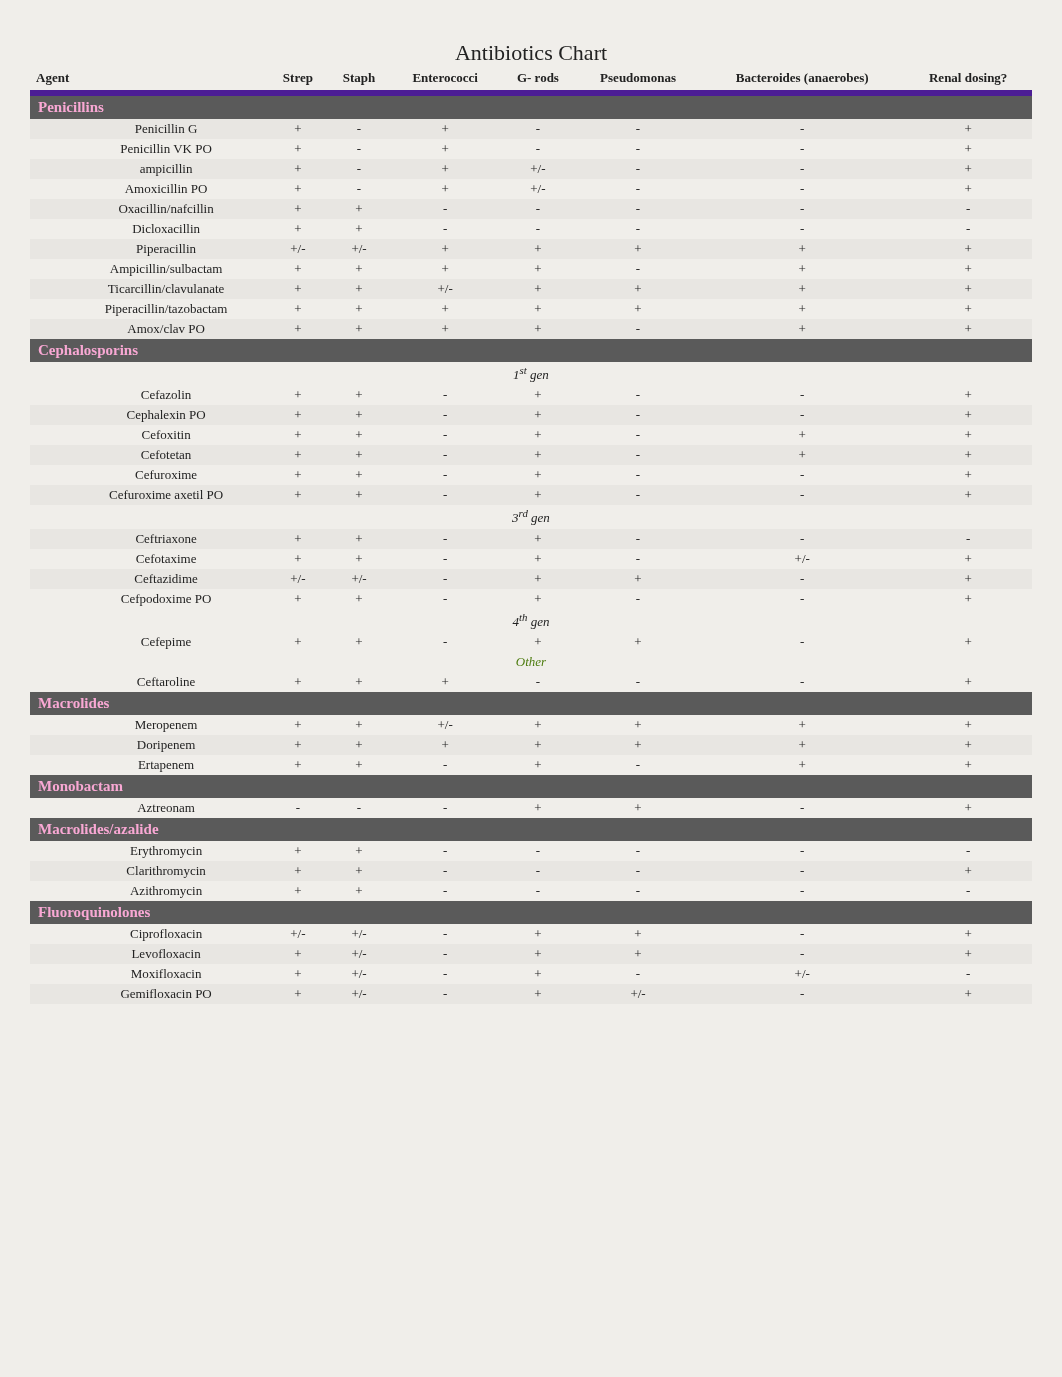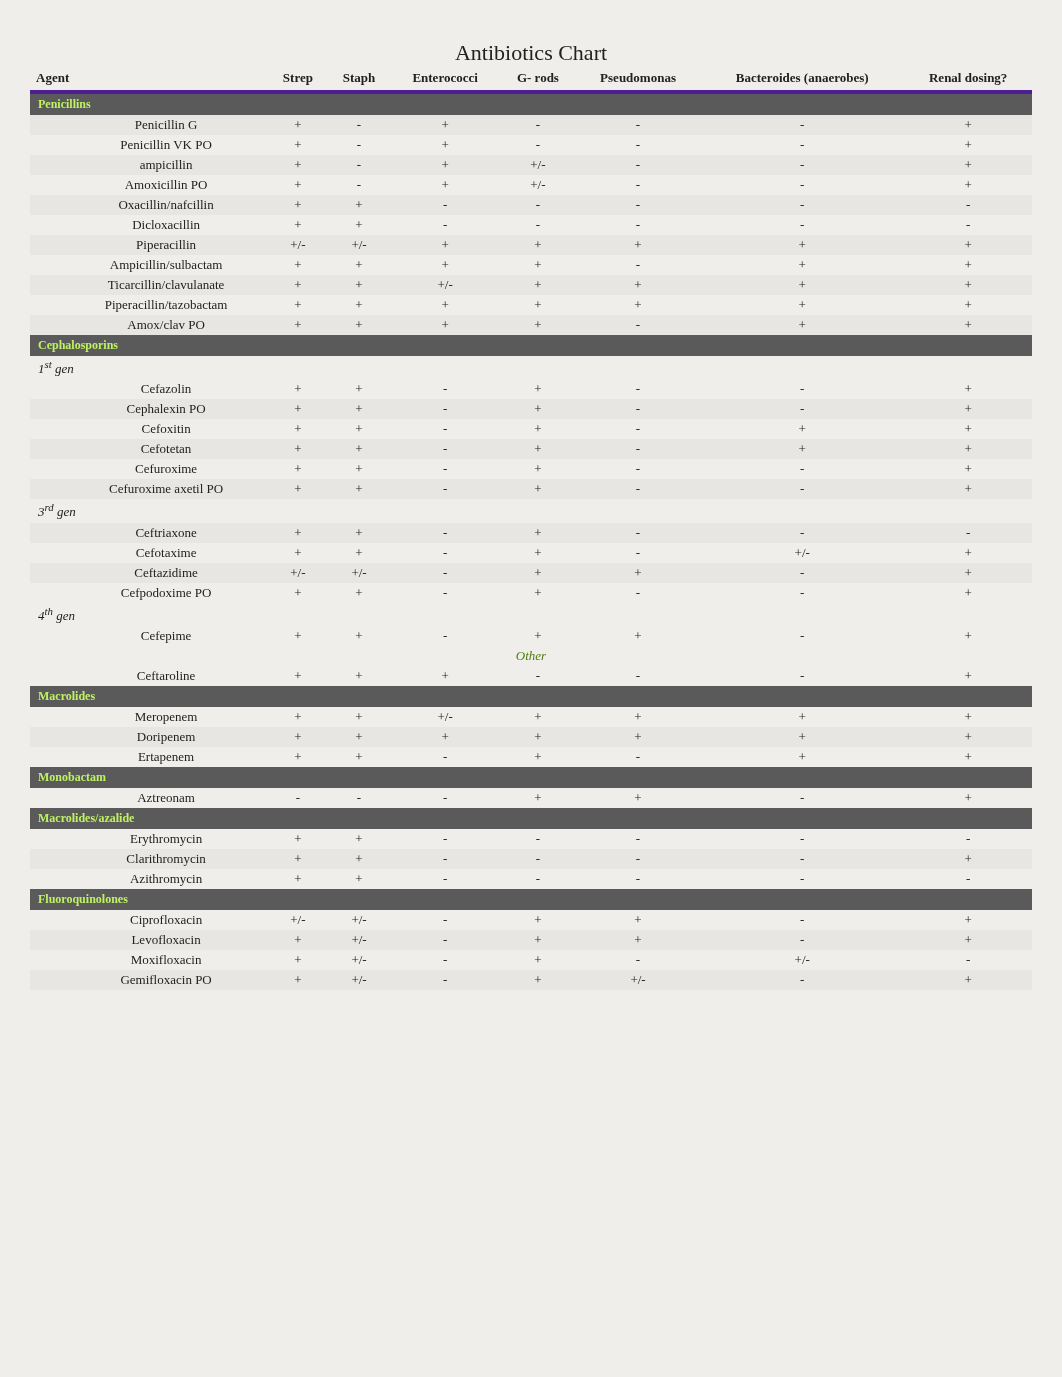--- a/index.html
+++ b/index.html
@@ -38,45 +38,45 @@
       text-align: center;
       font-size: 13px;
       vertical-align: middle;
     }
     td.agent-name {
       text-align: center;
       padding-left: 40px;
     }
     tr.category-row td {
       background: #5a5a5a;
-      color: #bef264;
+      color: #f9a8d4;
       font-weight: bold;
       text-align: left;
       padding: 3px 8px;
-      font-size: 12px;
+      font-size: 15px;
     }
     tr.subcat-row td {
       font-style: italic;
-      text-align: left;
+      text-align: center;
       padding: 2px 8px;
       font-size: 13px;
       color: #222;
     }
     tr.other-label-row td {
       font-style: italic;
       text-align: center;
       padding: 2px 8px;
       font-size: 13px;
       color: #4d7c0f;
     }
     tr.data-row:nth-child(even) {
       background: rgba(0,0,0,0.03);
     }
     .header-row th {
-      border-bottom: 4px solid #4c1d95;
+      border-bottom: 6px solid #4c1d95;
     }
   </style>
 </head>
 <body>
 
 <h1>Antibiotics Chart</h1>
 
 <table>
   <thead>
     <tr class="header-row">

